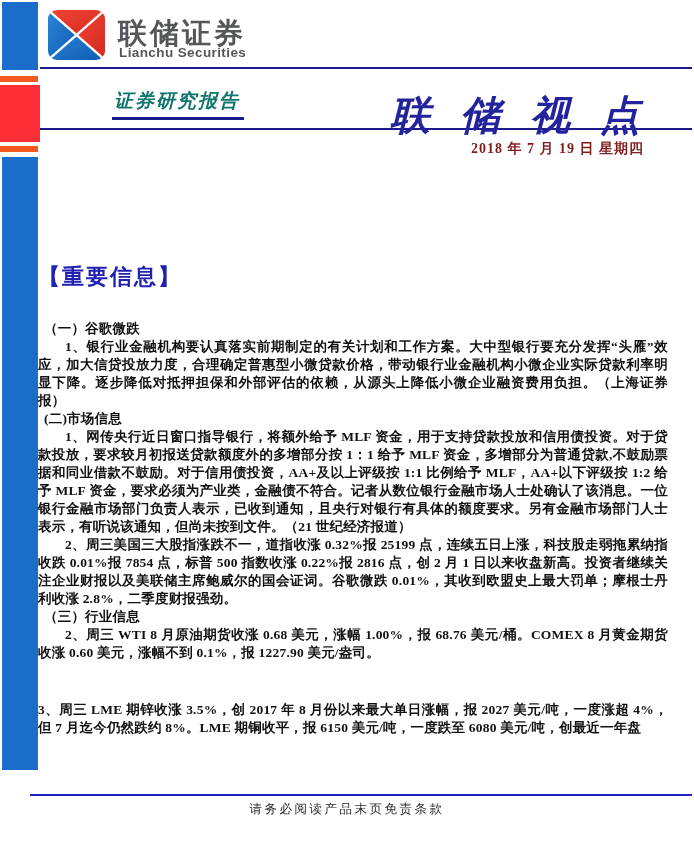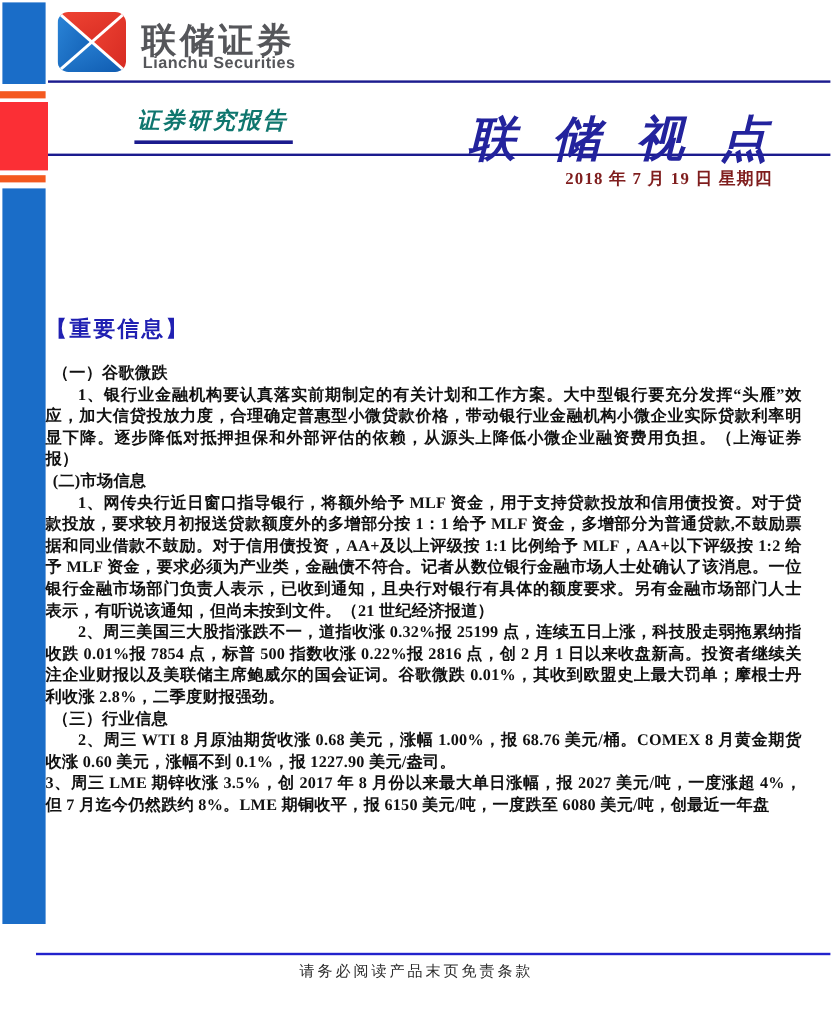--- a/index.html
+++ b/index.html
@@ -42,29 +42,29 @@
     letter-spacing:10px;white-space:nowrap;
   }
   .date-line{
     position:absolute;right:50px;top:140px;
     font-size:14px;font-weight:700;color:#7f1d1d;letter-spacing:1px;white-space:nowrap;
   }
 
   
   .main{position:absolute;left:38px;right:26px;top:262px;}
   .section-heading{
-    font-size:18px;font-weight:800;color:#2020b2;letter-spacing:2px;margin:0 0 16px 0;
+    font-size:22px;font-weight:800;color:#2020b2;letter-spacing:2px;margin:0 0 28px 0;
   }
   .para{
     margin:0;font-size:13.5px;line-height:18px;font-weight:600;color:#111111;
     text-align:justify;letter-spacing:0.2px;
   }
   .para.sub{text-indent:6px;}
   .para.item{text-indent:2em;}
-  .para.item-flush{text-indent:0;}
+  .para.item-flush{text-indent:0;margin-top:39px;}
 
   
   .footer-rule{position:absolute;left:30px;right:2px;top:794px;height:2px;background:#2222cc;}
   .footer-text{
     position:absolute;left:0;right:0;top:801px;text-align:center;
     font-size:12.5px;color:#2a2a2a;letter-spacing:2.5px;
   }
 </style>
 </head>
 <body>

